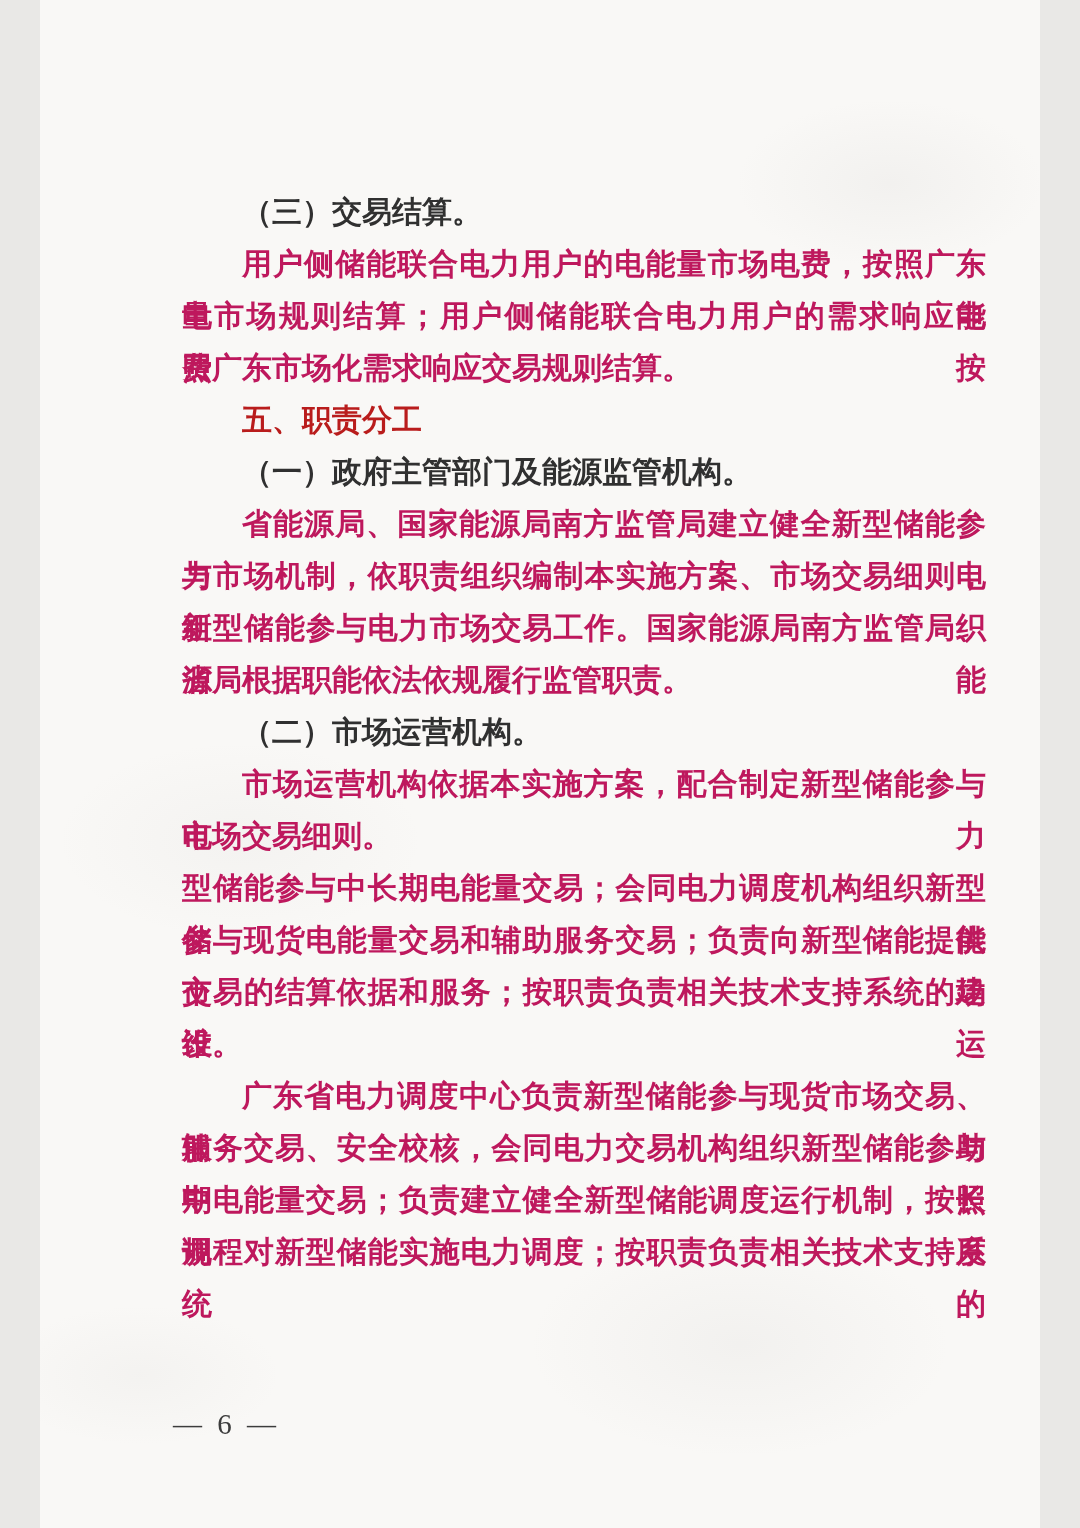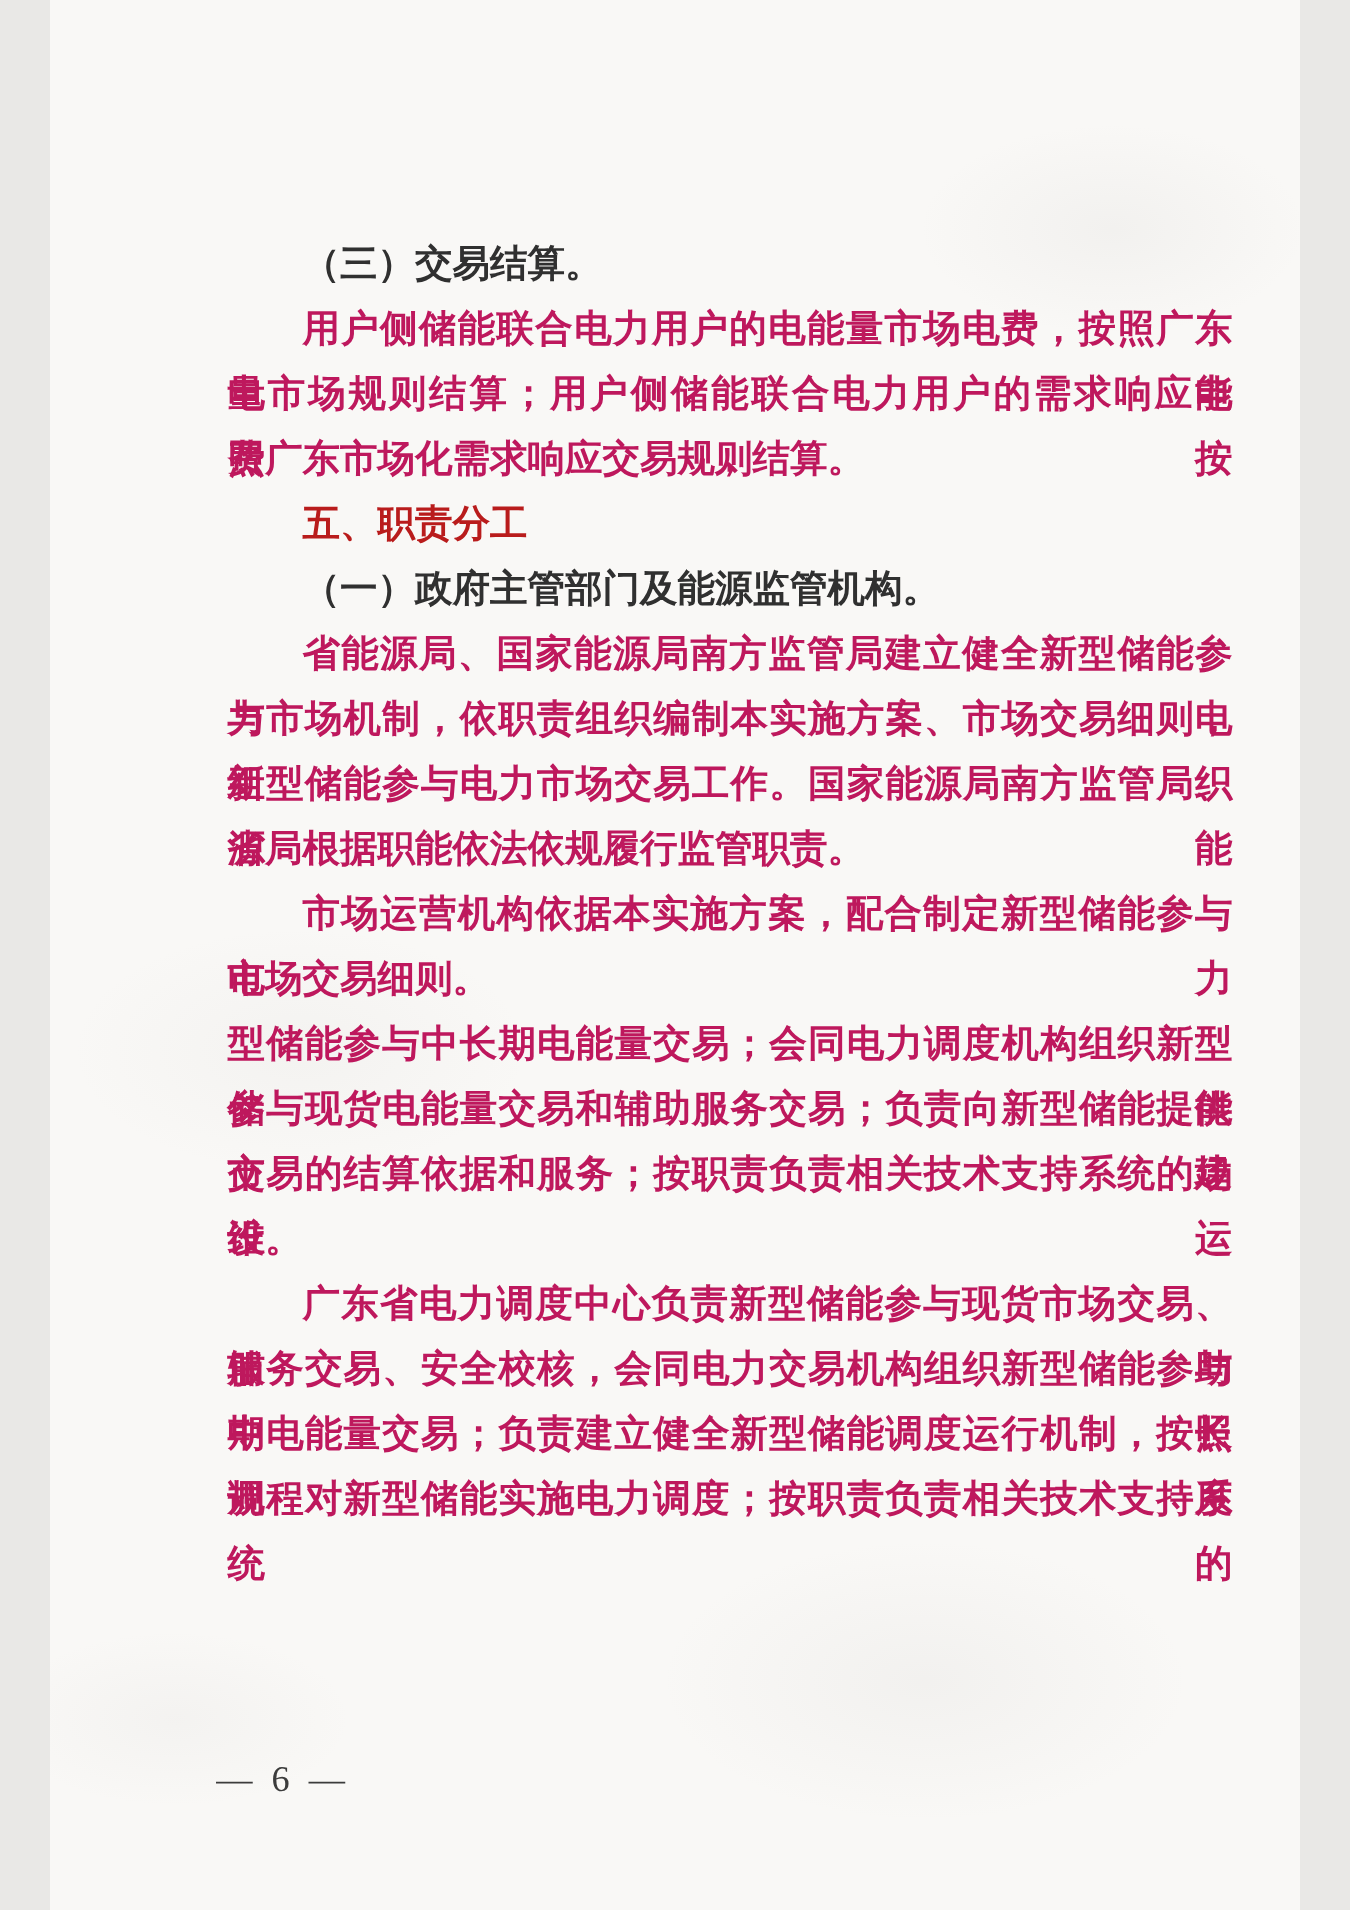--- a/index.html
+++ b/index.html
@@ -77,20 +77,21 @@
       <div class="line indent subhead">（三）交易结算。</div>
       <div class="line indent stretch">用户侧储能联合电力用户的电能量市场电费，按照广东电能</div>
       <div class="line stretch">量市场规则结算；用户侧储能联合电力用户的需求响应电费，按</div>
       <div class="line">照广东市场化需求响应交易规则结算。</div>
       <div class="line indent head">五、职责分工</div>
       <div class="line indent subhead">（一）政府主管部门及能源监管机构。</div>
       <div class="line indent stretch">省能源局、国家能源局南方监管局建立健全新型储能参与电</div>
       <div class="line stretch">力市场机制，依职责组织编制本实施方案、市场交易细则，组织</div>
       <div class="line stretch">新型储能参与电力市场交易工作。国家能源局南方监管局、省能</div>
       <div class="line">源局根据职能依法依规履行监管职责。</div>
+      <div class="line indent subhead">（二）市场运营机构。</div>
       <div class="line indent stretch">市场运营机构依据本实施方案，配合制定新型储能参与电力</div>
       <div class="line">市场交易细则。</div>
       <div class="line stretch">型储能参与中长期电能量交易；会同电力调度机构组织新型储能</div>
       <div class="line stretch">参与现货电能量交易和辅助服务交易；负责向新型储能提供市场</div>
       <div class="line stretch">交易的结算依据和服务；按职责负责相关技术支持系统的建设运</div>
       <div class="line">维。</div>
       <div class="line indent stretch">广东省电力调度中心负责新型储能参与现货市场交易、辅助</div>
       <div class="line stretch">服务交易、安全校核，会同电力交易机构组织新型储能参与中长</div>
       <div class="line stretch">期电能量交易；负责建立健全新型储能调度运行机制，按照调度</div>
       <div class="line stretch">规程对新型储能实施电力调度；按职责负责相关技术支持系统的</div>

